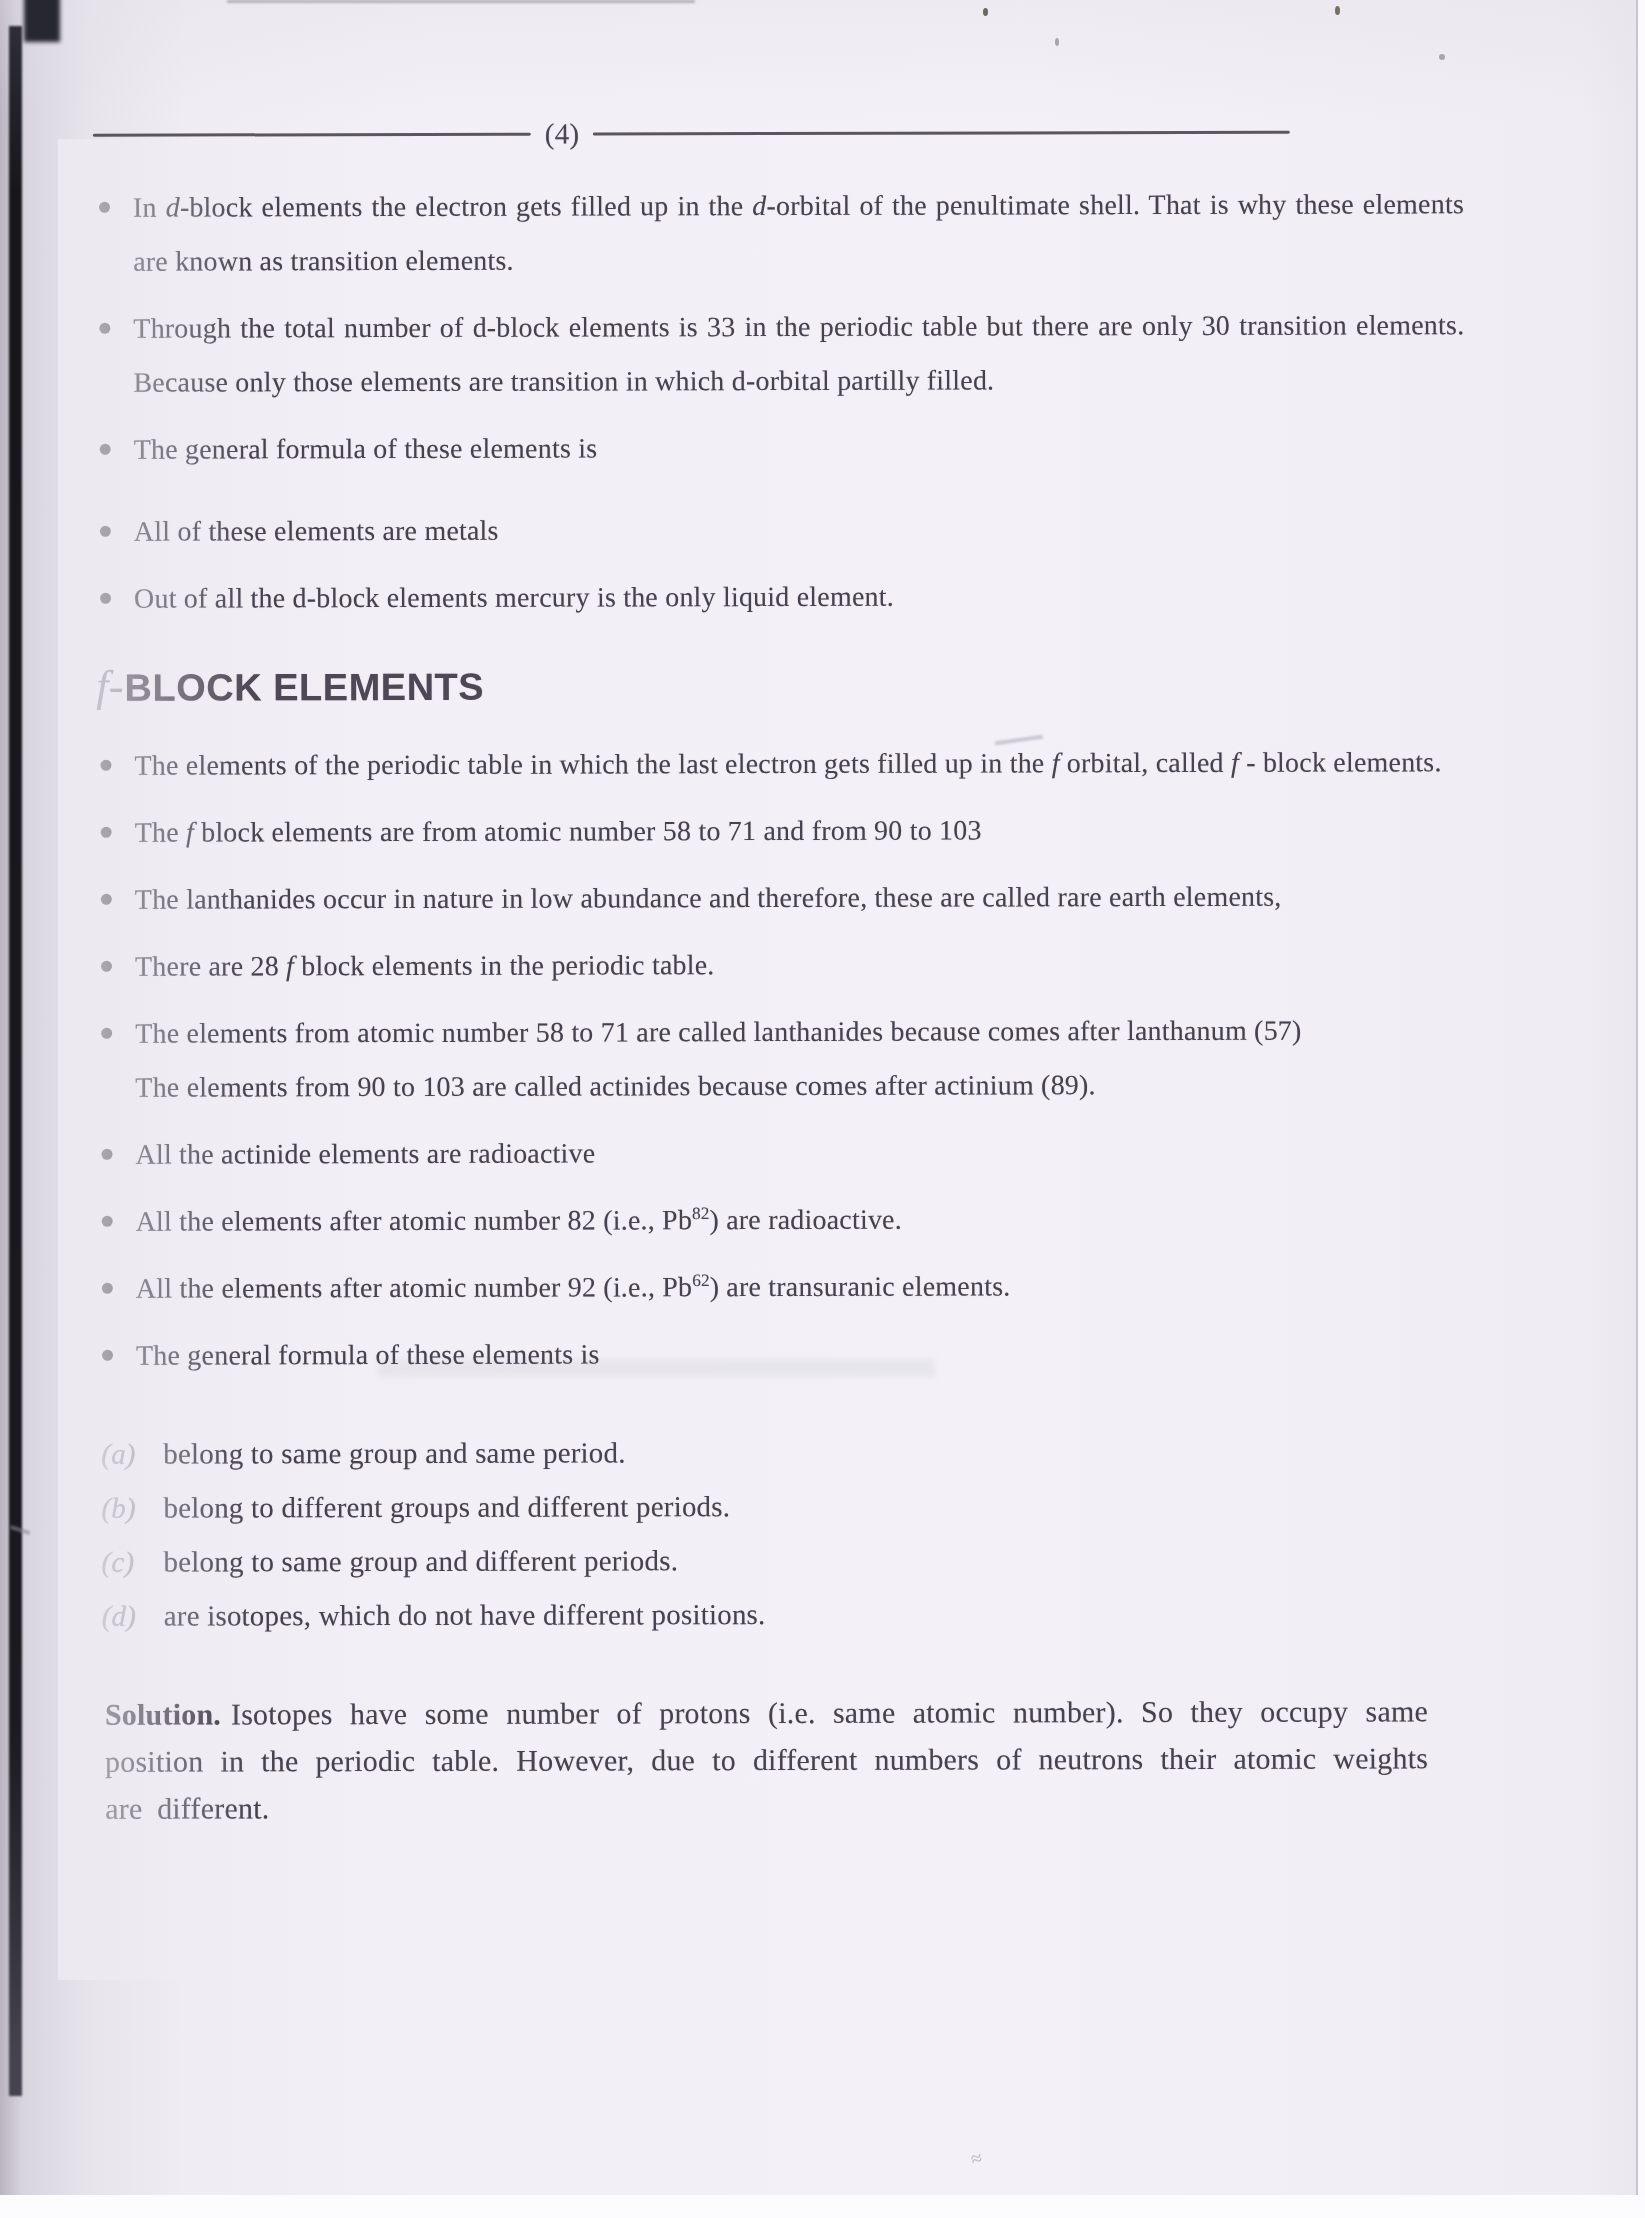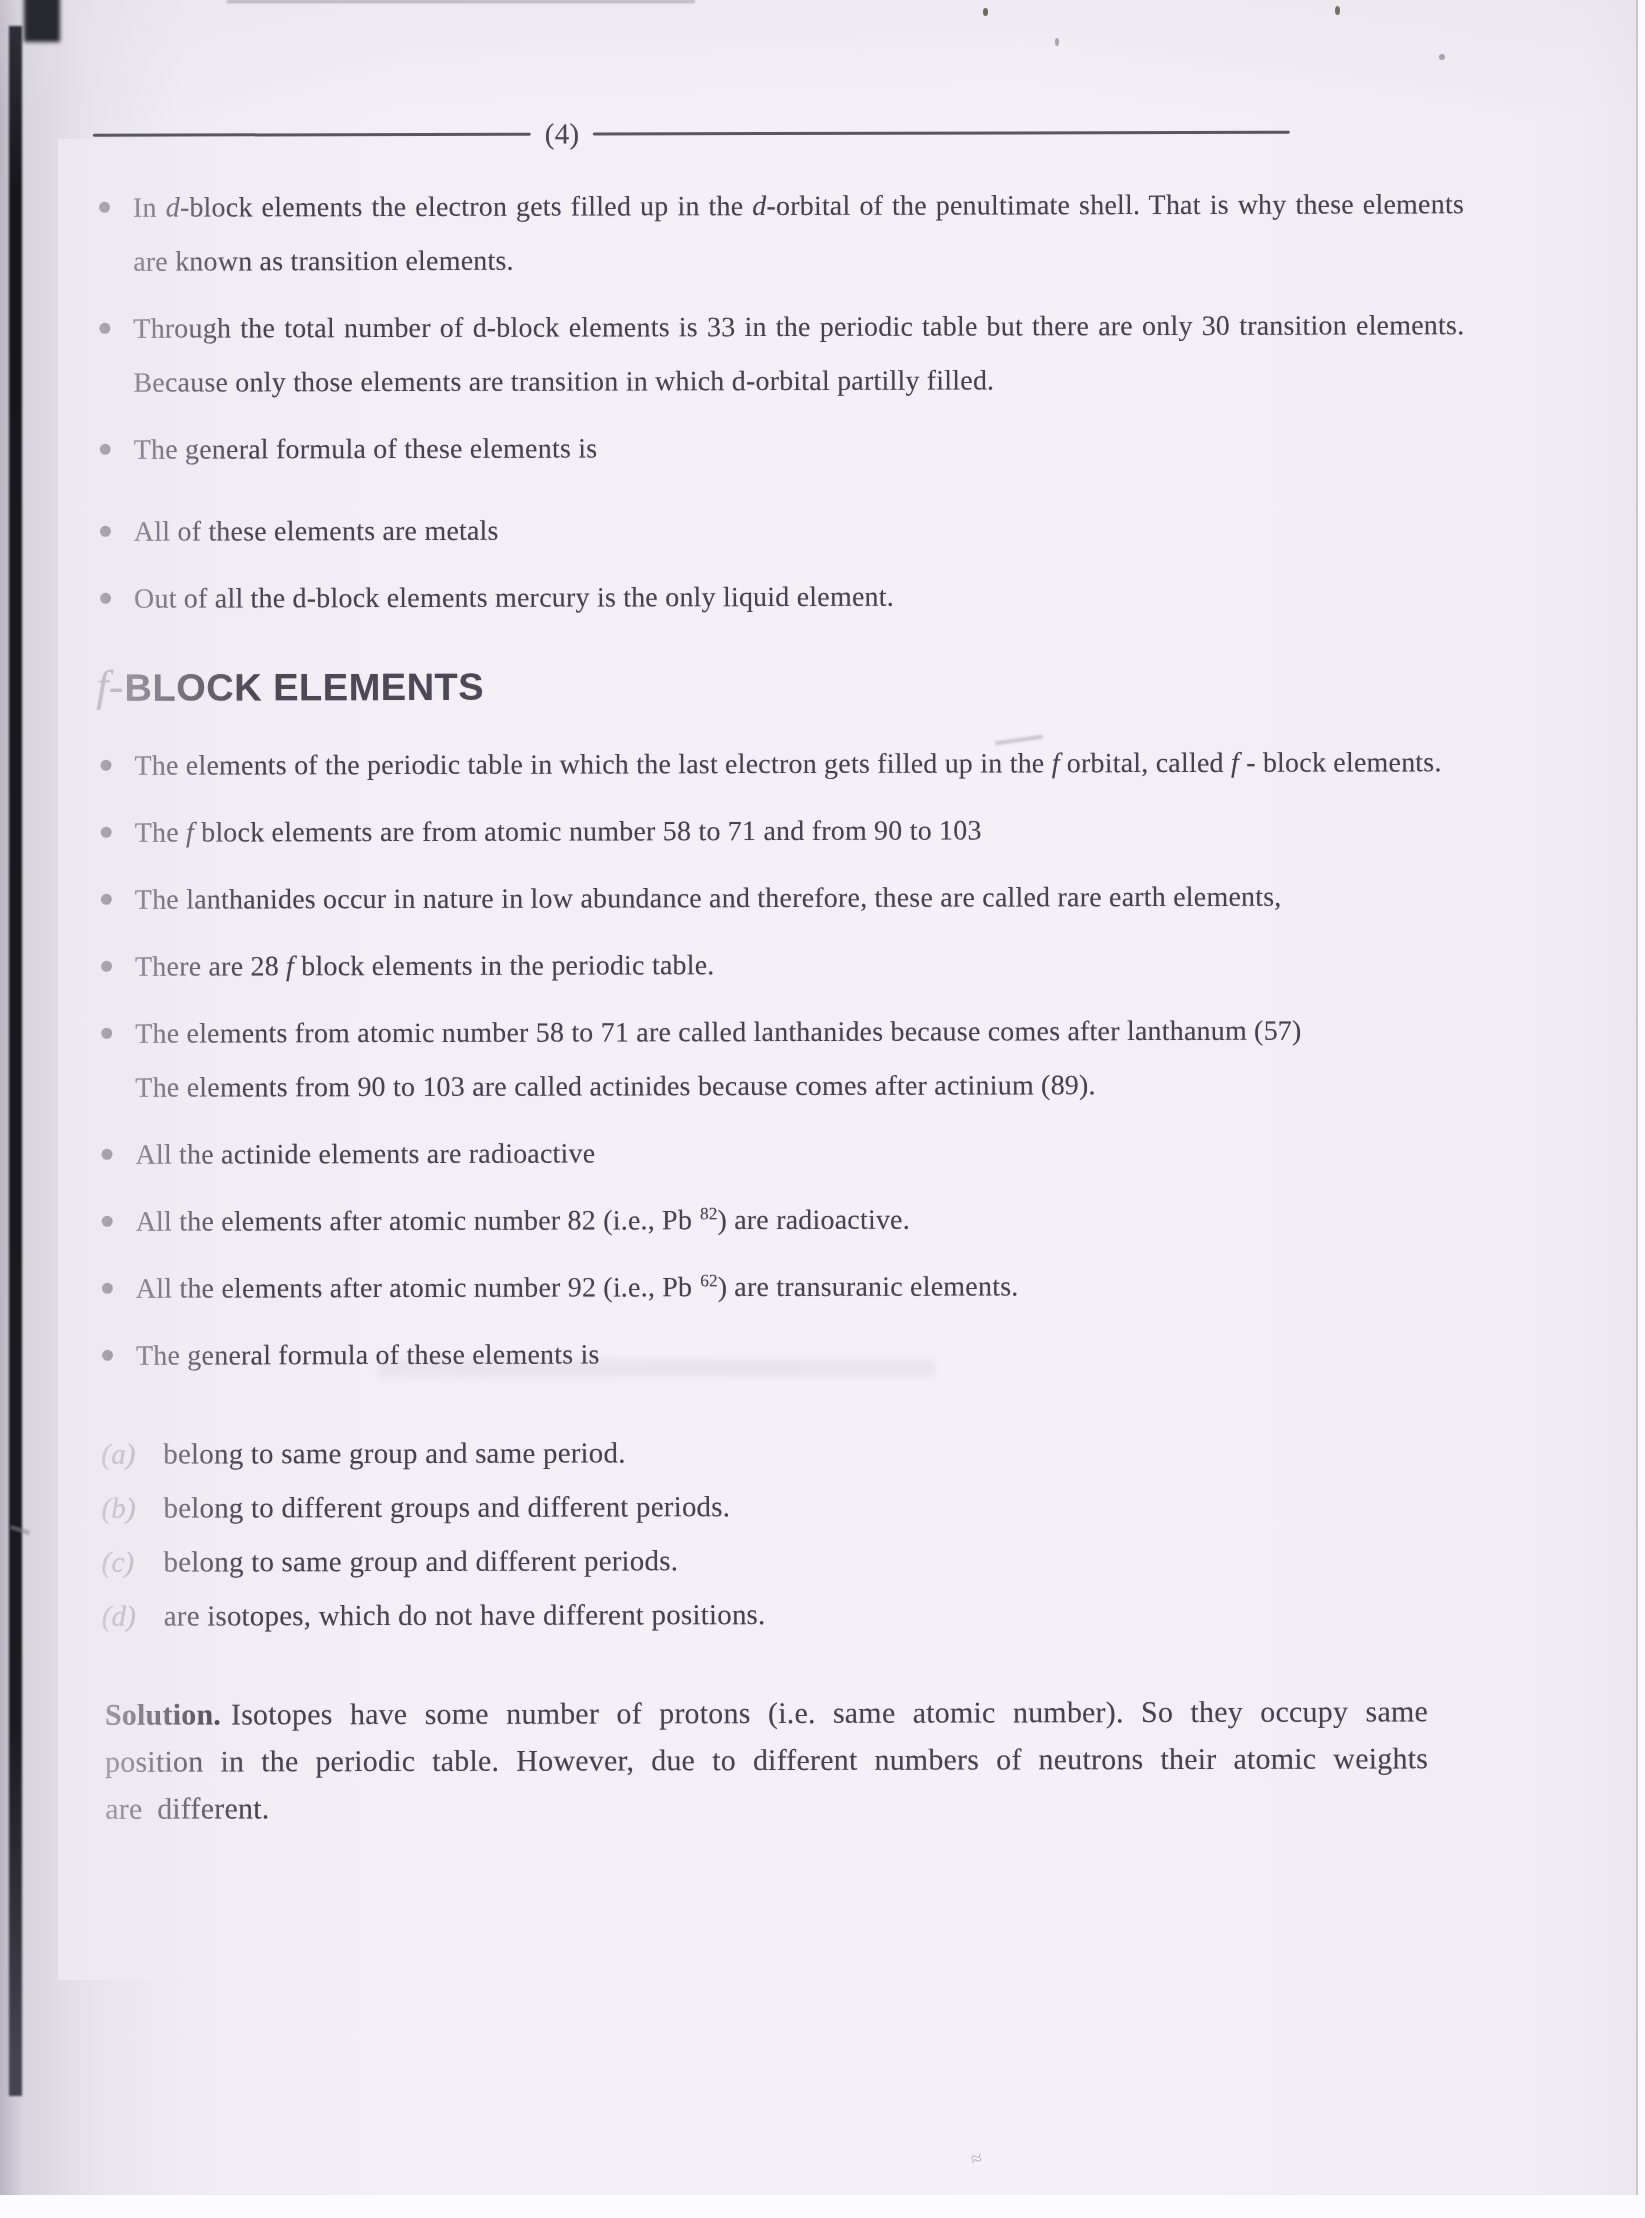--- a/index.html
+++ b/index.html
@@ -29,21 +29,21 @@
   .squiggle{position:absolute;left:971px;top:2147px;font-size:20px;color:#a9a3b4;transform:rotate(-14deg);opacity:.8;}
   .left-fade{position:absolute;left:58px;top:139px;width:194px;height:1841px;z-index:4;pointer-events:none;
     background:linear-gradient(90deg, rgba(240,238,244,.72), rgba(240,238,244,0));}
 
   .content{
     position:absolute;left:95px;top:111px;width:1373px;
     transform:rotate(-0.15deg);
     text-shadow:0 0 1px rgba(71,65,80,.30);
     font-size:28px;line-height:54px;letter-spacing:0.2px;
   }
-  sup{font-size:62%;line-height:0;letter-spacing:0;margin-left:8px;}
+  sup{font-size:62%;line-height:0;letter-spacing:0;}
   i{font-style:italic;}
 
   
   .pagehead{display:flex;align-items:center;height:44px;margin-bottom:24px;}
   .rule{height:3px;background:#5a5560;border-radius:2px;flex:none;}
   .rule.left{width:438px;margin-right:14px;}
   .rule.right{width:697px;margin-left:14px;}
   .pagenum{font-size:29px;color:#4b4554;flex:none;}
 
   

